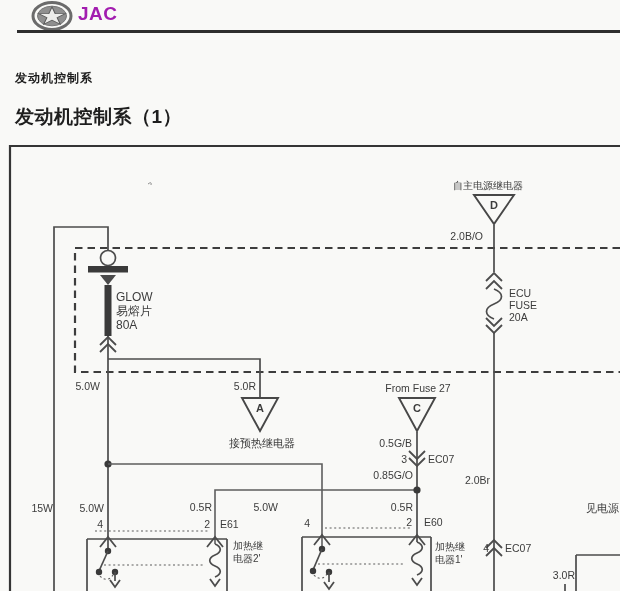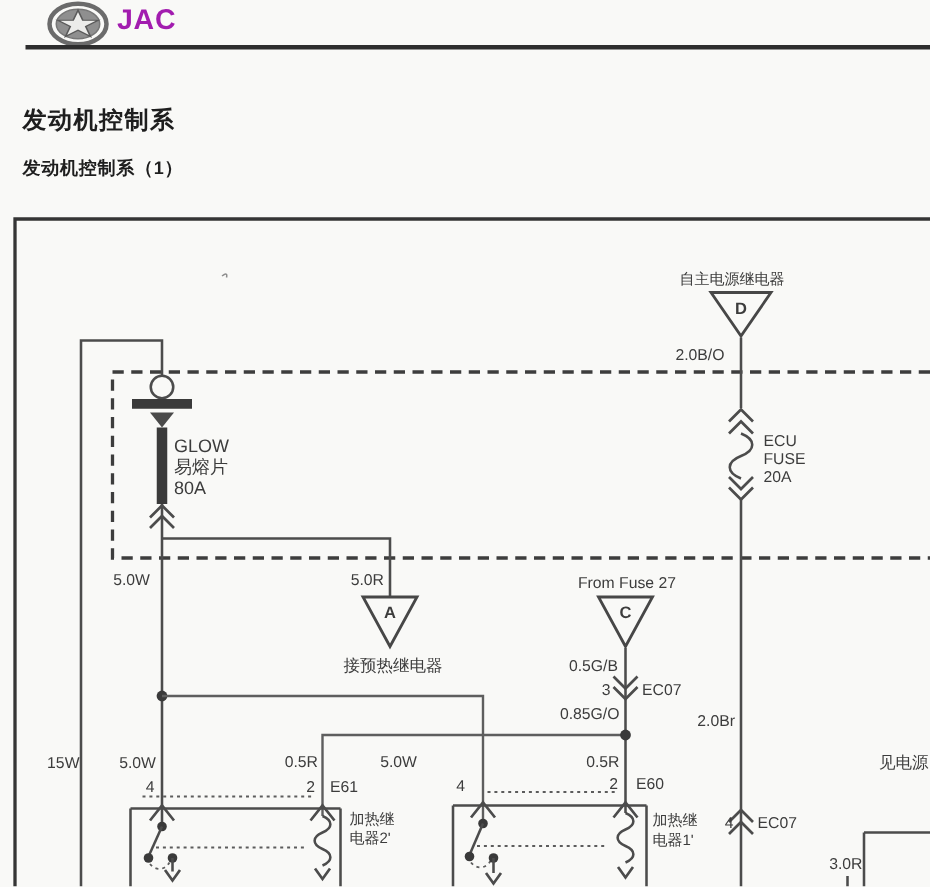--- a/index.html
+++ b/index.html
@@ -9,25 +9,25 @@
     font-family:"Liberation Sans","DejaVu Sans",sans-serif;
     color:#2a2a2a;
   }
   .hdr-rule{position:absolute;left:17px;right:0;top:30px;height:2.5px;background:#2e2e2e;}
   .brand-text{
     position:absolute;left:78px;top:3px;
     font-size:19px;font-weight:800;letter-spacing:.5px;color:#a21caf;
   }
   .title-main{
     position:absolute;left:15px;top:70px;
-    font-size:16px;font-weight:700;color:#1e1e1e;letter-spacing:1px;
+    font-size:12px;font-weight:700;color:#1e1e1e;letter-spacing:1px;
   }
   .title-sub{
     position:absolute;left:15px;top:104px;
-    font-size:12px;font-weight:700;color:#1e1e1e;letter-spacing:.5px;
+    font-size:19px;font-weight:700;color:#1e1e1e;letter-spacing:.5px;
   }
   svg.diagram{position:absolute;left:0;top:0;}
   svg text{font-family:"Liberation Sans","DejaVu Sans",sans-serif;fill:#3c3c3c;}
   .wire{stroke:#4c4c4c;stroke-width:1.7;fill:none;}
   .wire-lt{stroke:#5e5e5e;stroke-width:1.6;fill:none;}
   .thick{stroke:#353535;stroke-width:2.2;fill:none;}
   .dashbox{stroke:#3d3d3d;stroke-width:2.2;fill:none;stroke-dasharray:7.5 5;}
   .dotted{stroke:#5c5c5c;stroke-width:1.2;fill:none;stroke-dasharray:2 2.6;}
   .chev{stroke:#4c4c4c;stroke-width:1.8;fill:none;}
   .tri{stroke:#474747;stroke-width:1.9;fill:none;}

